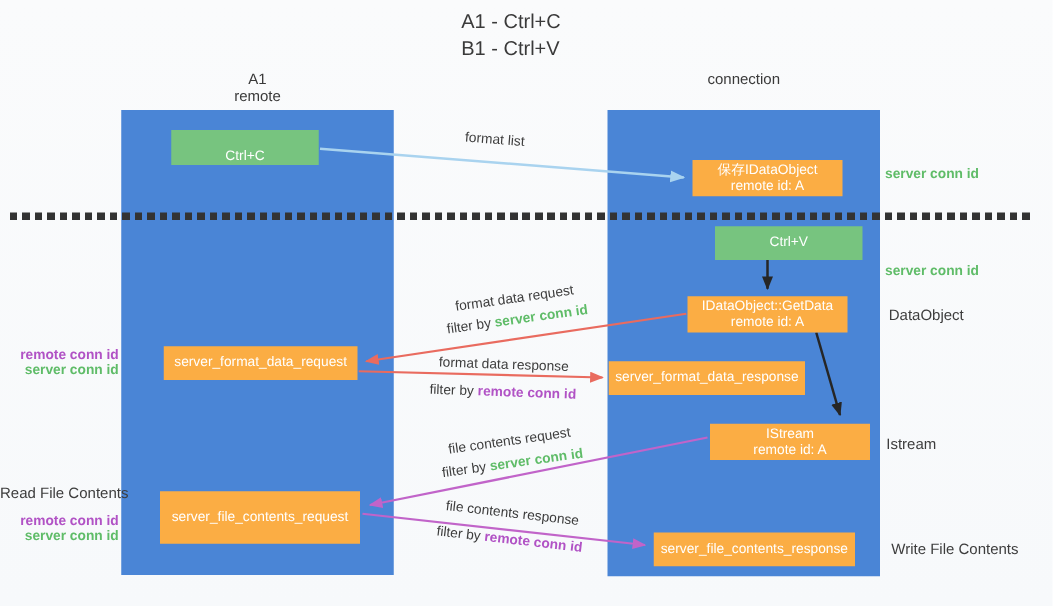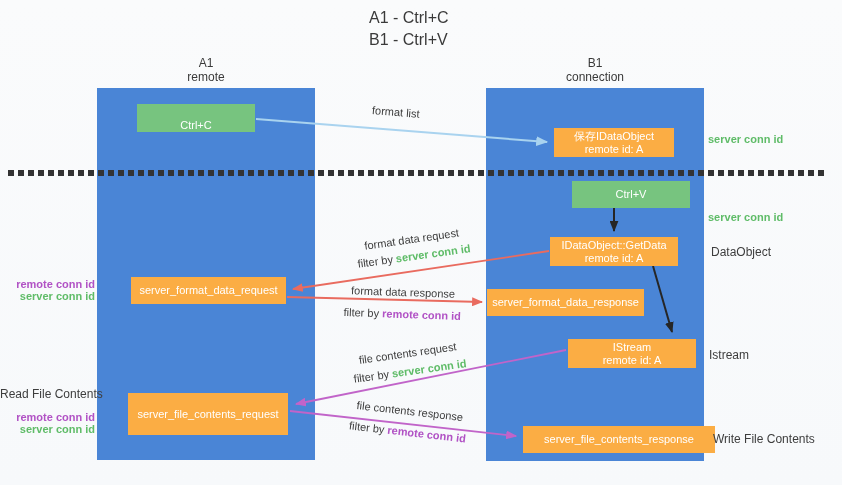--- a/index.html
+++ b/index.html
@@ -29,21 +29,21 @@
   .node.green{background:#77c47f;}
   .node.orange{background:#fbad44;}
   #n-ctrl-c{left:137px;top:104px;width:118px;height:28px;justify-content:flex-end;}
   #n-save{left:554px;top:128px;width:120px;height:29px;}
   #n-ctrl-v{left:572px;top:181px;width:118px;height:27px;}
   #n-getdata{left:550px;top:237px;width:128px;height:29px;}
   #n-format-req{left:131px;top:277px;width:155px;height:27px;}
   #n-format-resp{left:487px;top:289px;width:157px;height:27px;}
   #n-istream{left:568px;top:339px;width:128px;height:29px;}
   #n-file-req{left:128px;top:393px;width:160px;height:42px;}
-  #n-file-resp{left:523px;top:426px;width:192px;height:27px;}
+  #n-file-resp{left:523px;top:426px;width:161px;height:27px;}
   
   svg.arrows{left:0;top:0;z-index:5;}
   
   .flow-label{font-size:11px;color:#3d3d3d;text-align:center;z-index:7;}
   .flow-label .ln{white-space:nowrap;}
   #fl-format-list{left:372px;top:106px;transform:rotate(4.5deg);}
   #fl-format-req{left:356px;top:231px;transform:rotate(-8deg);line-height:17px;}
   #fl-format-resp{left:344px;top:281px;transform:rotate(2deg);line-height:22px;}
   #fl-file-req{left:352px;top:344px;transform:rotate(-8deg);line-height:18px;}
   #fl-file-resp{left:350px;top:401px;transform:rotate(6.5deg);line-height:21px;}
@@ -70,21 +70,20 @@
 <div class="abs title">
   <div>A1 - Ctrl+C</div>
   <div>B1 - Ctrl+V</div>
 </div>
 
 <div class="abs lane-head left">
   <div>A1</div>
   <div>remote</div>
 </div>
 <div class="abs lane-head right">
-  <div>B1</div>
   <div>connection</div>
 </div>
 
 <div class="abs lane left"></div>
 <div class="abs lane right"></div>
 
 <div class="abs dotted"></div>
 
 <svg class="abs arrows" width="842" height="485" viewBox="0 0 842 485">
   <defs>

